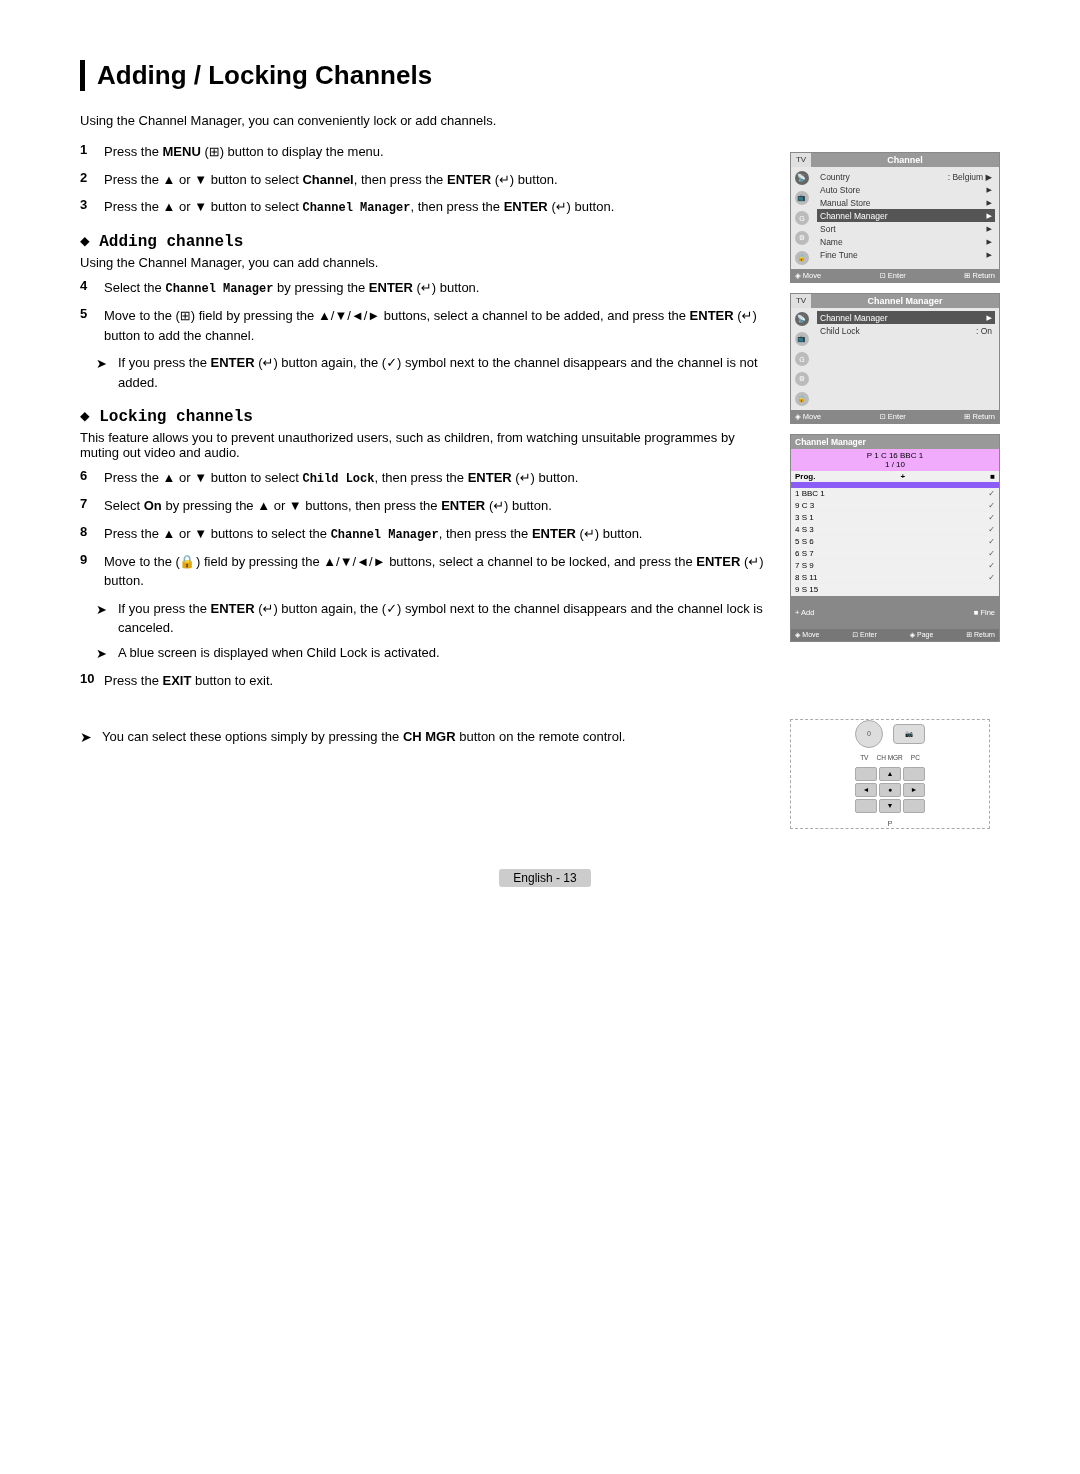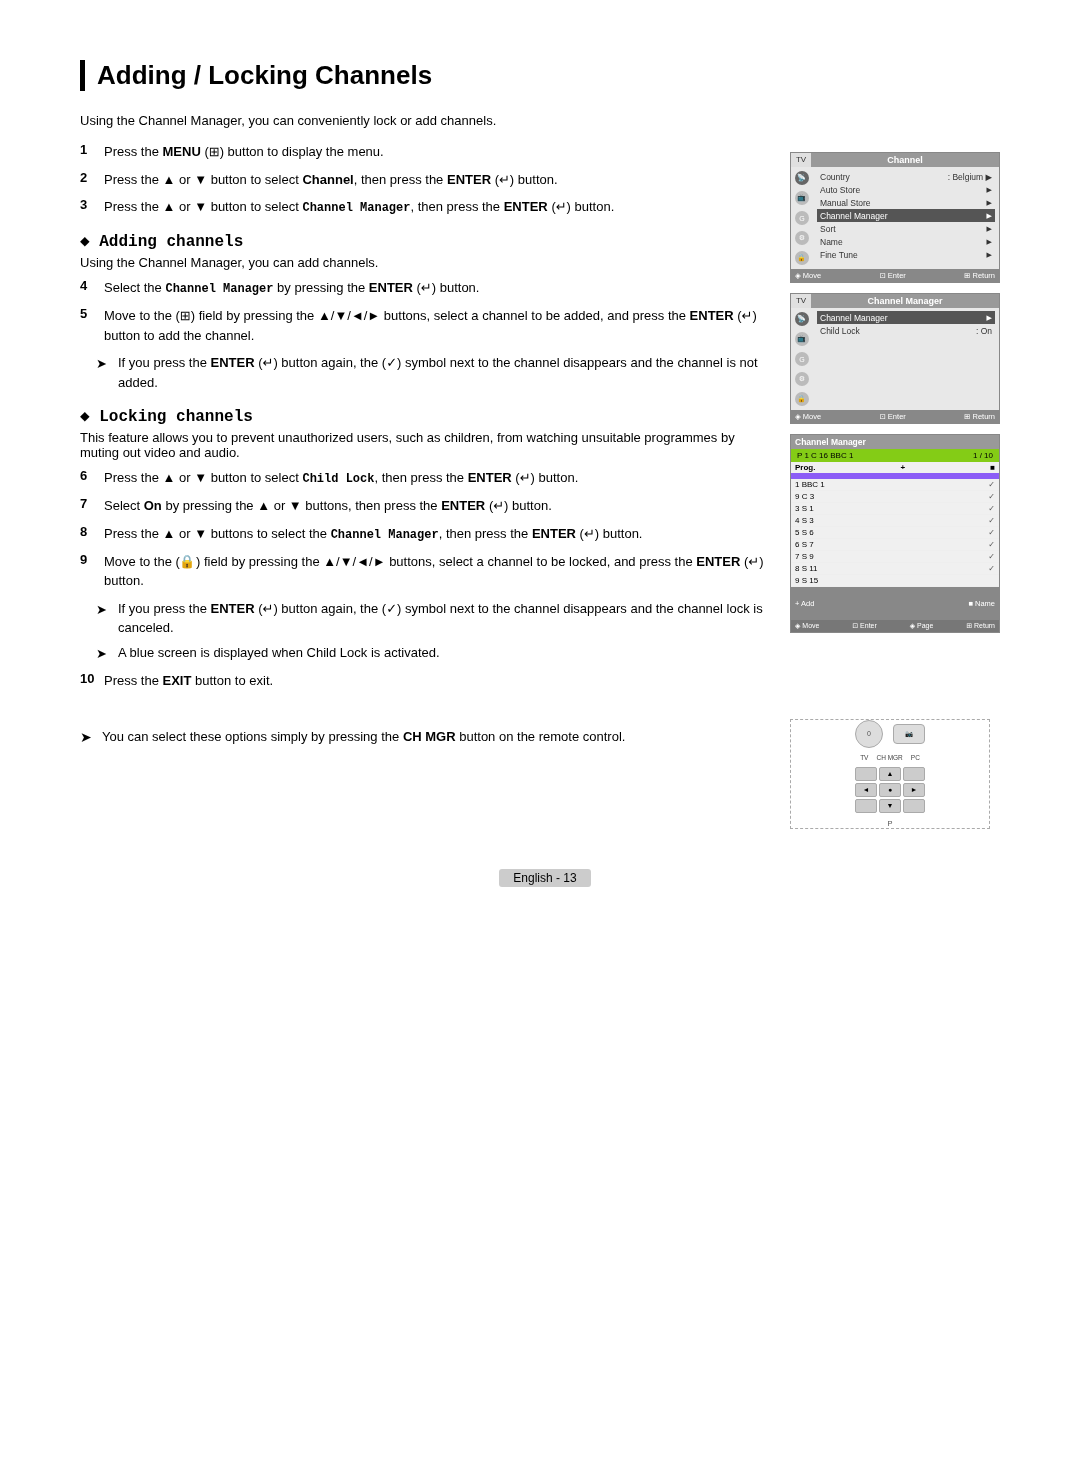--- a/index.html
+++ b/index.html
@@ -226,26 +226,27 @@
       color: #fff;
       text-align: right;
       padding: 2px 4px;
       font-size: 8.5px;
       font-weight: bold;
       display: flex;
       justify-content: space-between;
     }
 
     .tv3-subheader {
-      background: #84cc16;
+      background: #f0abfc;
       padding: 2px 6px;
       font-size: 8px;
       display: flex;
       justify-content: space-between;
       align-items: center;
+      flex-direction: column;
     }
 
     .tv3-cols {
       display: flex;
       padding: 1px 4px;
       font-size: 8px;
       font-weight: bold;
       border-bottom: 6px solid #8b5cf6;
       justify-content: space-between;
     }
@@ -594,21 +595,21 @@
       <div class="tv3-row">
           <span>8  S 11</span>
           <span class="check">✓</span>
         </div>
       <div class="tv3-row">
           <span>9  S 15</span>
           <span></span>
         </div>
       <div class="tv3-footer">
         <span>+ Add</span>
-          <span>■ Name</span>
+          <span>■ Fine</span>
       </div>
       <div style="background:#777; color:#fff; padding:2px 4px; font-size:7px; display:flex; justify-content:space-between;">
         <span>◈ Move</span>
           <span>⊡ Enter</span>
           <span>◈ Page</span>
           <span>⊞ Return</span>
       </div>
     </div>
 
   </div>

